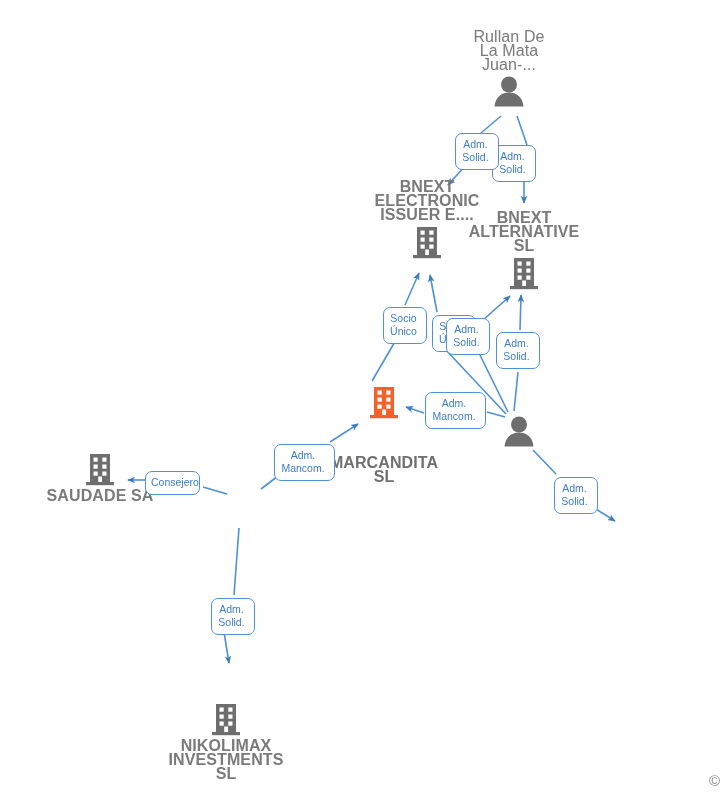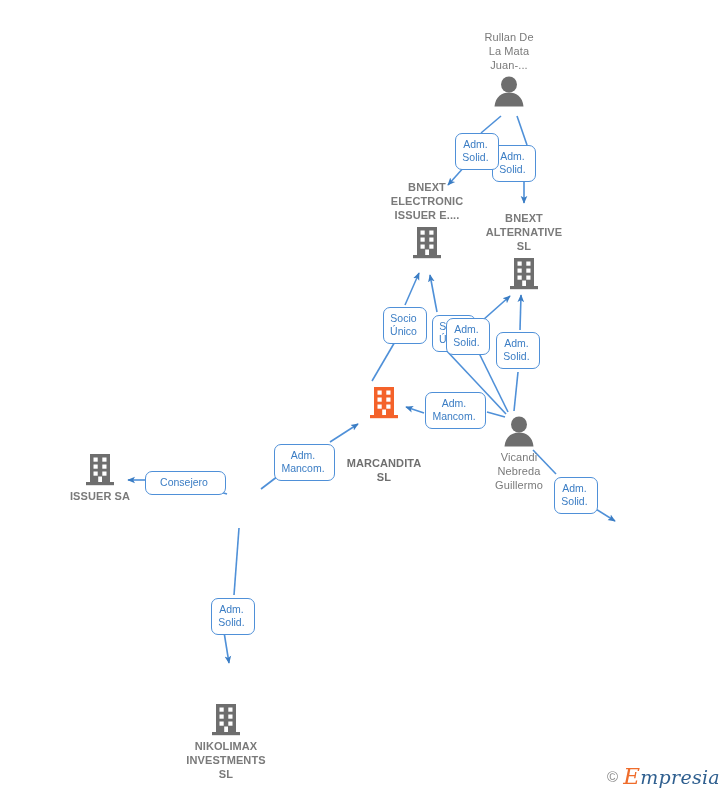--- a/index.html
+++ b/index.html
@@ -36,21 +36,21 @@
     z-index: 3;
   }
   .node .node-icon {
     display: block;
     margin: 0 auto;
     line-height: 0;
   }
   .node .node-label {
     display: block;
     margin-top: 3px;
-    font-size: 11px;
+    font-size: 16px;
     line-height: 14px;
     color: #7a7a7a;
     letter-spacing: 0.1px;
   }
   .node.company .node-label {
     font-weight: bold;
   }
   .node.focus .node-label {
     color: #6f6f6f;
     font-weight: bold;
@@ -246,40 +246,39 @@
   </div>
 
   <div class="node person" style="left:519px; top:415px;">
     <div class="node-inner">
       <span class="node-icon">
         <svg width="36" height="32" viewBox="0 0 36 32" xmlns="http://www.w3.org/2000/svg">
           <circle cx="18" cy="9.5" r="8" fill="#6e6e6e"></circle>
           <path d="M3.5 31.5 C4.5 21.5 11 17.5 18 17.5 C25 17.5 31.5 21.5 32.5 31.5 Z" fill="#6e6e6e"></path>
         </svg>
       </span>
-      <span class="node-label">Vicandi<br>Nebreda<br>Guillermo</span>
     </div>
   </div>
 
   <div class="node company" style="left:100px; top:452px;">
     <div class="node-inner">
       <span class="node-icon">
         <svg width="32" height="34" viewBox="0 0 32 34" xmlns="http://www.w3.org/2000/svg">
           <rect x="6" y="2" width="20" height="28" fill="#6e6e6e"></rect>
           <rect x="2" y="30" width="28" height="3.2" fill="#6e6e6e"></rect>
           <rect x="9.5" y="5.5" width="4.2" height="4.2" fill="#ffffff"></rect>
           <rect x="18.3" y="5.5" width="4.2" height="4.2" fill="#ffffff"></rect>
           <rect x="9.5" y="12.5" width="4.2" height="4.2" fill="#ffffff"></rect>
           <rect x="18.3" y="12.5" width="4.2" height="4.2" fill="#ffffff"></rect>
           <rect x="9.5" y="19.5" width="4.2" height="4.2" fill="#ffffff"></rect>
           <rect x="18.3" y="19.5" width="4.2" height="4.2" fill="#ffffff"></rect>
           <rect x="14.2" y="24.5" width="3.8" height="5.5" fill="#ffffff"></rect>
         </svg>
       </span>
-      <span class="node-label">ISSUER SA</span>
+      <span class="node-label">SAUDADE SA</span>
     </div>
   </div>
 
 
 
   <div class="node company" style="left:226px; top:702px;">
     <div class="node-inner">
       <span class="node-icon">
         <svg width="32" height="34" viewBox="0 0 32 34" xmlns="http://www.w3.org/2000/svg">
           <rect x="6" y="2" width="20" height="28" fill="#6e6e6e"></rect>
@@ -330,32 +329,31 @@
   <div class="chip" style="left:425px; top:392px; width:61px;">
     <span class="chip-line">Adm.</span>
     <span class="chip-line">Mancom.</span>
   </div>
 
   <div class="chip" style="left:274px; top:444px; width:61px;">
     <span class="chip-line">Adm.</span>
     <span class="chip-line">Mancom.</span>
   </div>
 
-  <div class="chip" style="left:145px; top:471px; width:81px;">
+  <div class="chip" style="left:145px; top:471px; width:55px;">
     <span class="chip-line">Consejero</span>
   </div>
 
   <div class="chip" style="left:554px; top:477px; width:44px;">
     <span class="chip-line">Adm.</span>
     <span class="chip-line">Solid.</span>
   </div>
 
   <div class="chip" style="left:211px; top:598px; width:44px;">
     <span class="chip-line">Adm.</span>
     <span class="chip-line">Solid.</span>
   </div>
 
   <div id="watermark">
     <span class="wm-c">©</span>
-    <span class="wm-text"><span class="wm-e">E</span><span>mpresia</span></span>
   </div>
 
 </div>
 
 </body></html>

